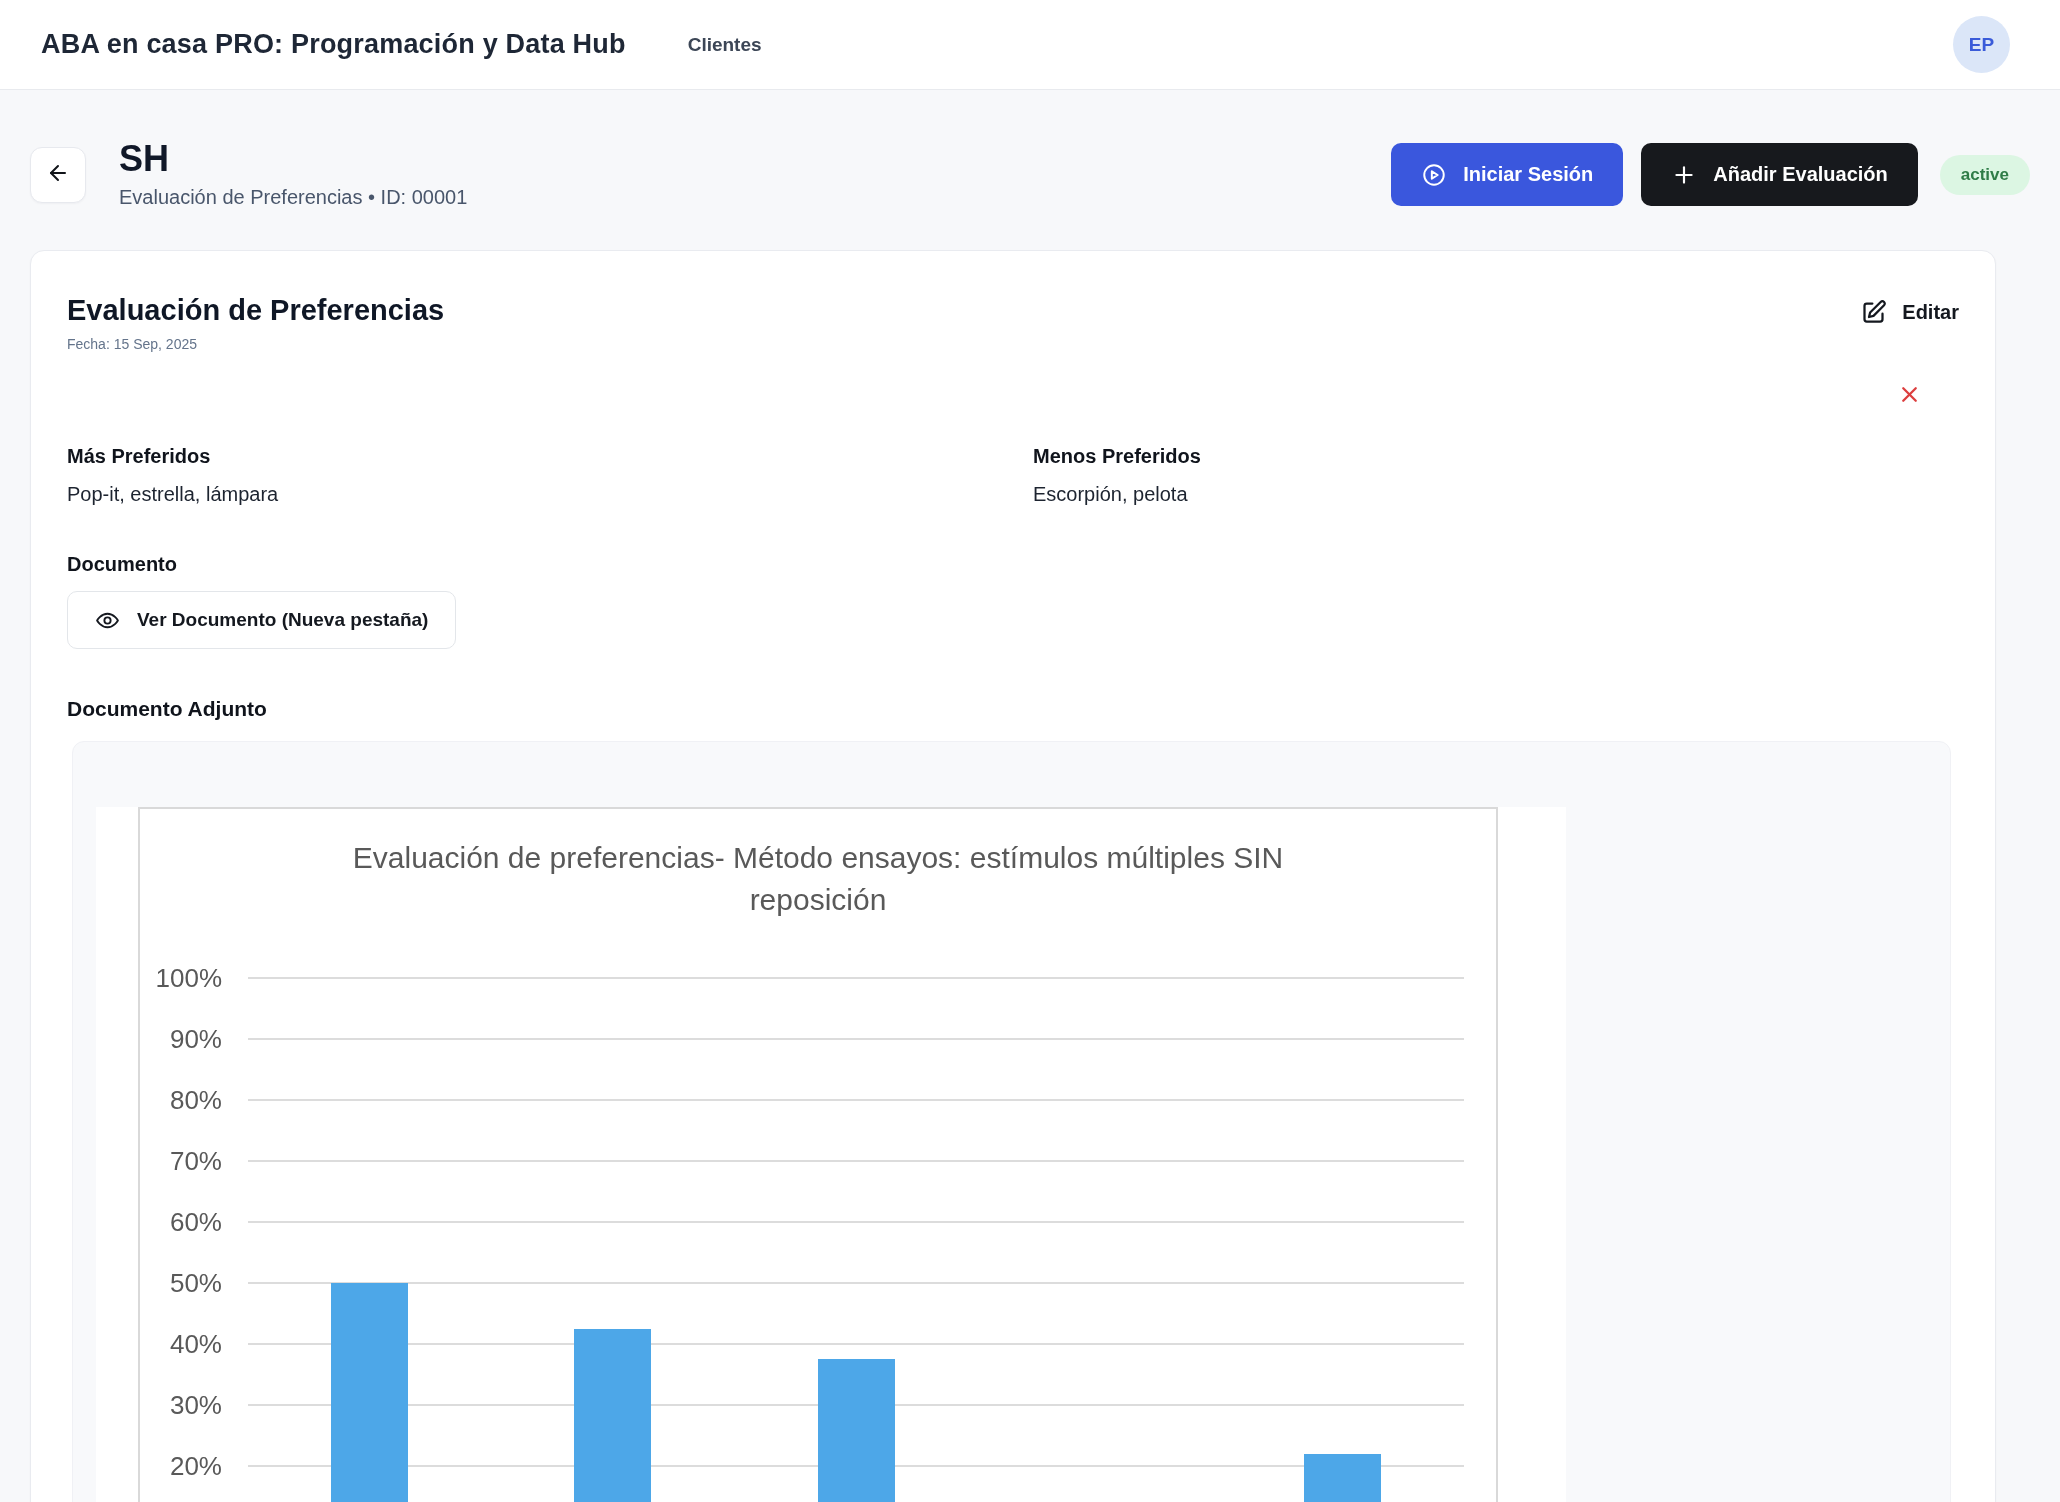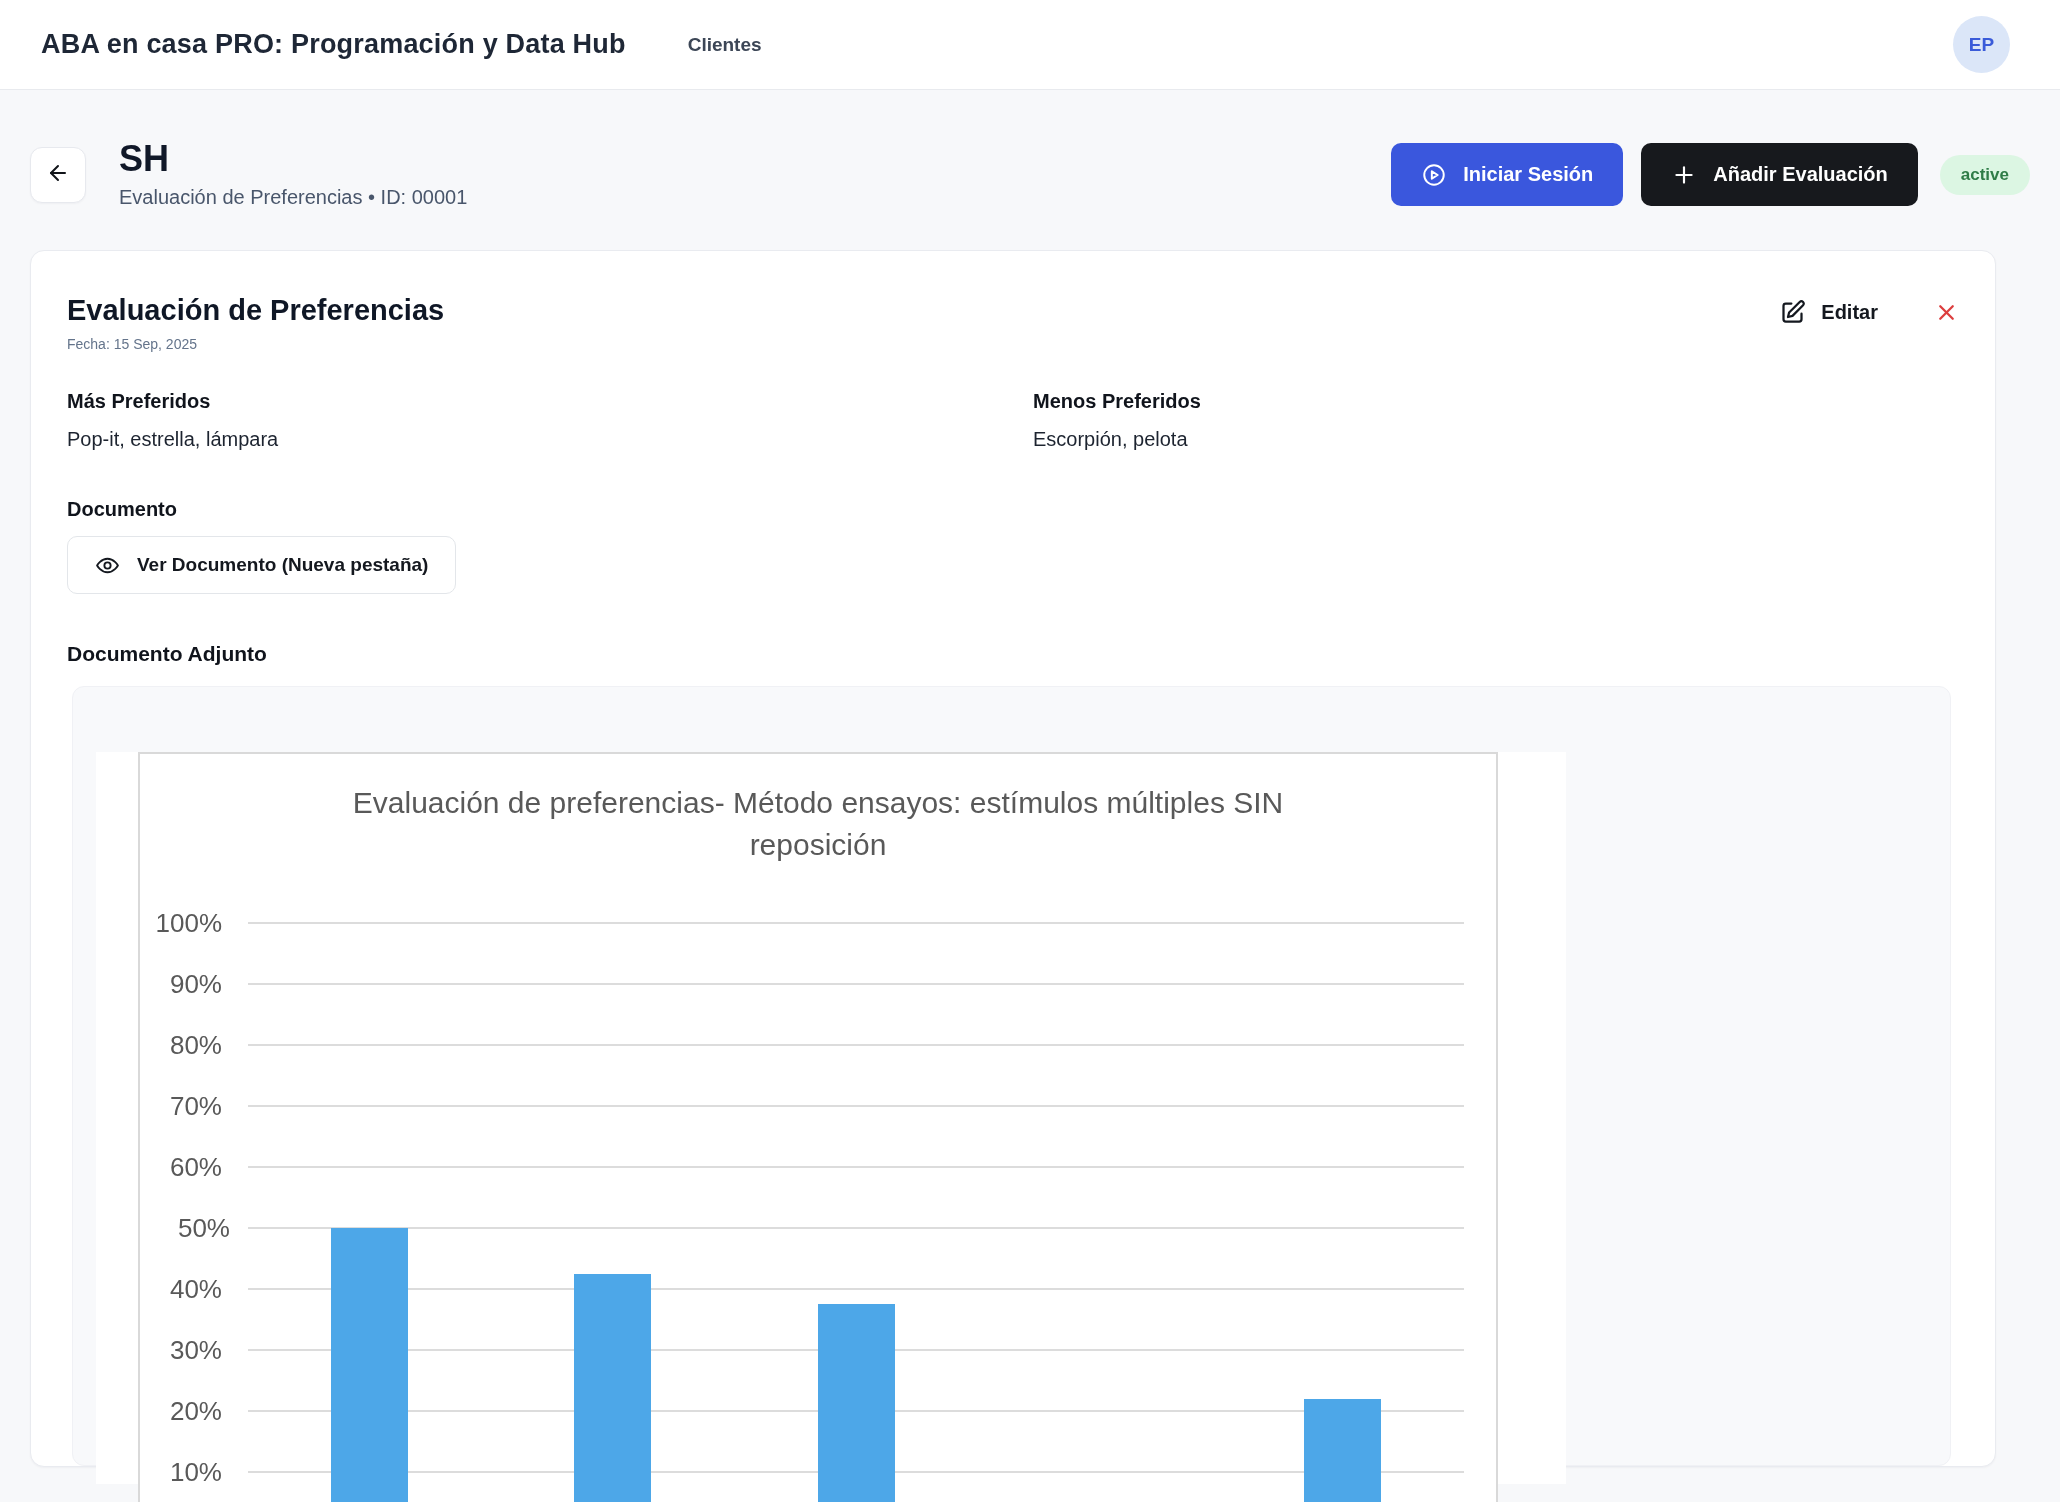--- a/index.html
+++ b/index.html
@@ -24,21 +24,21 @@
   .btn{display:inline-flex;align-items:center;gap:16px;height:63px;padding:10px 30px;border:none;border-radius:10px;font-size:20px;font-weight:bold;font-family:inherit;cursor:pointer;}
   .btn-blue{background:#3a57dd;color:#ffffff;}
   .btn-black{background:#17191d;color:#ffffff;}
   .badge-active{height:40px;display:inline-flex;align-items:center;padding:0 21px;border-radius:999px;background:#dcf6e3;color:#2f7c47;font-size:17px;font-weight:bold;margin-left:4px;}
 
   
   .card{margin:41px 34px 0 0;background:#ffffff;border:1px solid #e9ebf0;border-radius:14px;box-shadow:0 1px 2px rgba(16,24,40,.04);padding:42px 36px 0 36px;box-sizing:border-box;}
   .card-header{display:flex;align-items:flex-start;}
   .card-title{font-size:29px;font-weight:800;color:#0f1726;line-height:34px;}
   .card-date{margin-top:9px;font-size:14px;color:#64748b;}
-  .card-header-actions{margin-left:auto;display:flex;align-items:center;gap:56px;margin-top:6px;}
+  .card-header-actions{margin-left:auto;display:flex;align-items:center;gap:56px;margin-top:6px;flex-direction:column;}
   .edit-group{display:flex;align-items:center;gap:15px;cursor:pointer;}
   .edit-label{font-size:20px;font-weight:bold;color:#14181f;}
   .close-btn{display:flex;align-items:center;justify-content:center;cursor:pointer;}
 
   .fields-grid{margin-top:36px;display:grid;grid-template-columns:1fr 1fr;column-gap:40px;row-gap:44px;}
   .field-label{font-size:20px;font-weight:bold;color:#10141c;line-height:26px;}
   .field-value{margin-top:12px;font-size:20px;color:#1d2430;line-height:26px;}
   .doc-btn{margin-top:14px;display:inline-flex;align-items:center;gap:17px;height:58px;padding:16px 27px;background:#ffffff;border:1px solid #e3e6ea;border-radius:10px;font-size:19px;font-weight:bold;color:#14181f;font-family:inherit;cursor:pointer;}
 
   .attach-label{margin-top:46px;font-size:21px;font-weight:bold;color:#10141c;line-height:28px;}
@@ -164,21 +164,21 @@
                 <div class="ytick" style="left: 0px; width: 82px; top: 153px;">100%</div>
                 <div class="gridline" style="left: 108px; width: 1216px; top: 229px;"></div>
                 <div class="ytick" style="left: 0px; width: 82px; top: 214px;">90%</div>
                 <div class="gridline" style="left: 108px; width: 1216px; top: 290px;"></div>
                 <div class="ytick" style="left: 0px; width: 82px; top: 275px;">80%</div>
                 <div class="gridline" style="left: 108px; width: 1216px; top: 351px;"></div>
                 <div class="ytick" style="left: 0px; width: 82px; top: 336px;">70%</div>
                 <div class="gridline" style="left: 108px; width: 1216px; top: 412px;"></div>
                 <div class="ytick" style="left: 0px; width: 82px; top: 397px;">60%</div>
                 <div class="gridline" style="left: 108px; width: 1216px; top: 473px;"></div>
-                <div class="ytick" style="left: 0px; width: 82px; top: 458px; padding-left: 8px;">50%</div>
+                <div class="ytick" style="left: 0px; width: 82px; top: 458px;">50%</div>
                 <div class="gridline" style="left: 108px; width: 1216px; top: 534px;"></div>
                 <div class="ytick" style="left: 0px; width: 82px; top: 519px;">40%</div>
                 <div class="gridline" style="left: 108px; width: 1216px; top: 595px;"></div>
                 <div class="ytick" style="left: 0px; width: 82px; top: 580px;">30%</div>
                 <div class="gridline" style="left: 108px; width: 1216px; top: 656px;"></div>
                 <div class="ytick" style="left: 0px; width: 82px; top: 641px;">20%</div>
                 <div class="gridline" style="left: 108px; width: 1216px; top: 717px;"></div>
                 <div class="ytick" style="left: 0px; width: 82px; top: 702px;">10%</div>
                 <div class="bar" style="background: rgb(77, 167, 232); left: 191.1px; width: 77px; top: 474px; height: 326px;"></div>
                 <div class="bar" style="background: rgb(77, 167, 232); left: 434.3px; width: 77px; top: 519.75px; height: 280.25px;"></div>

